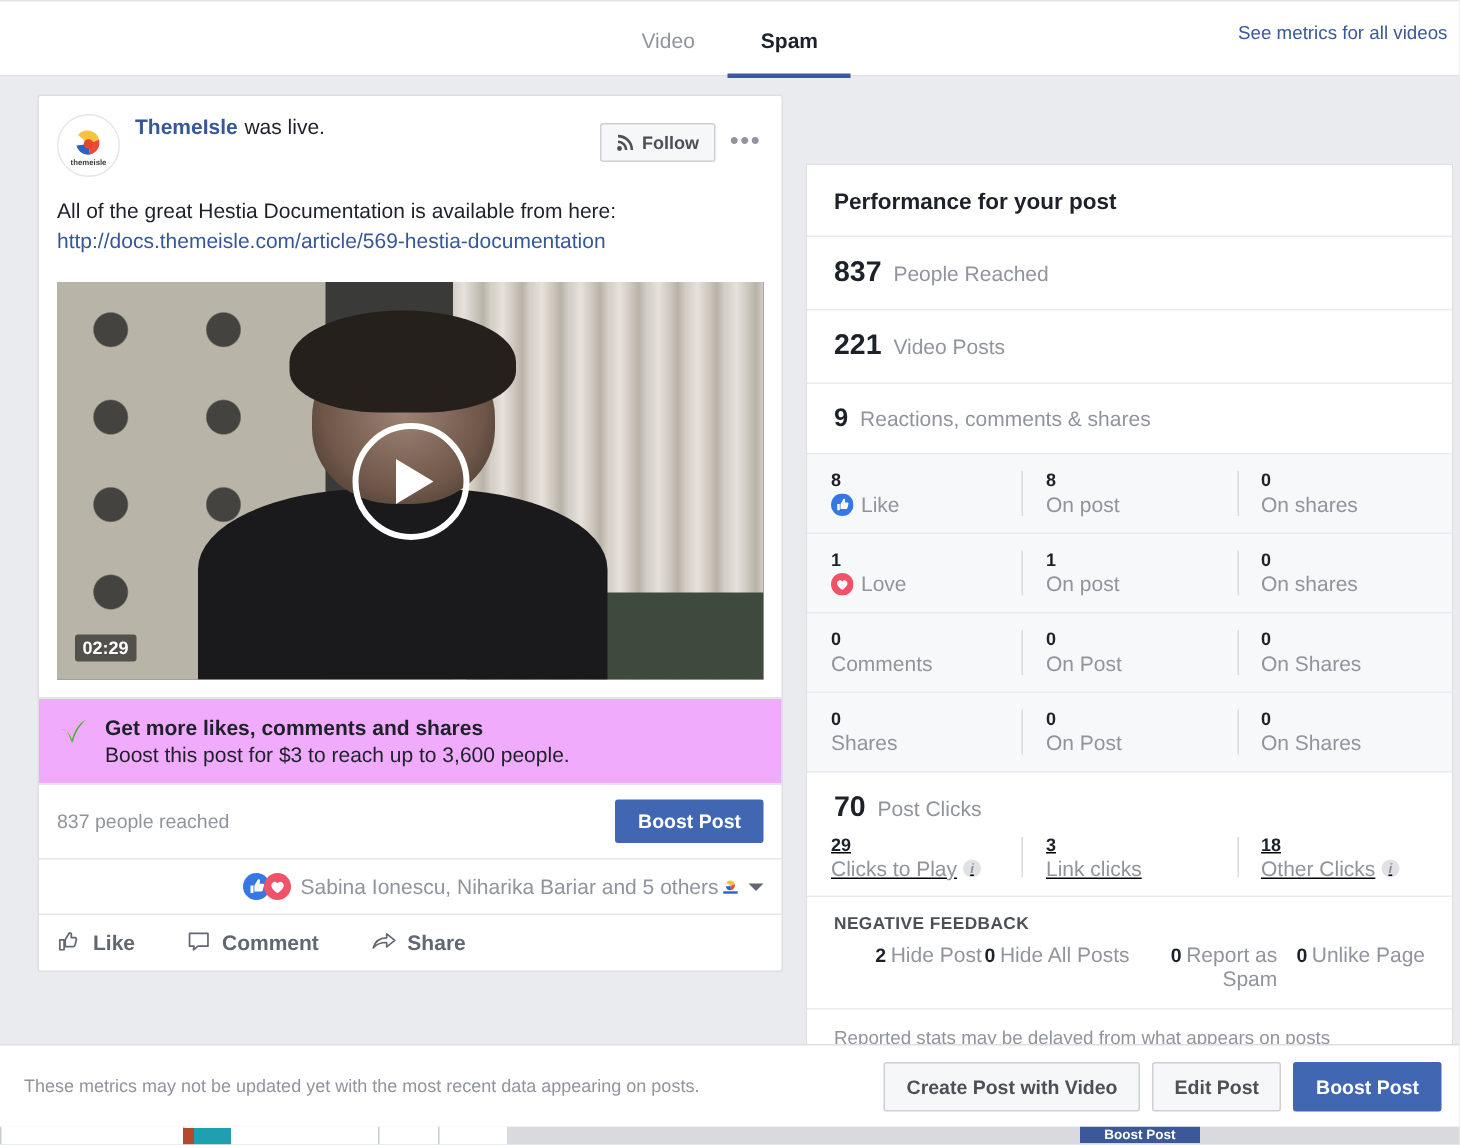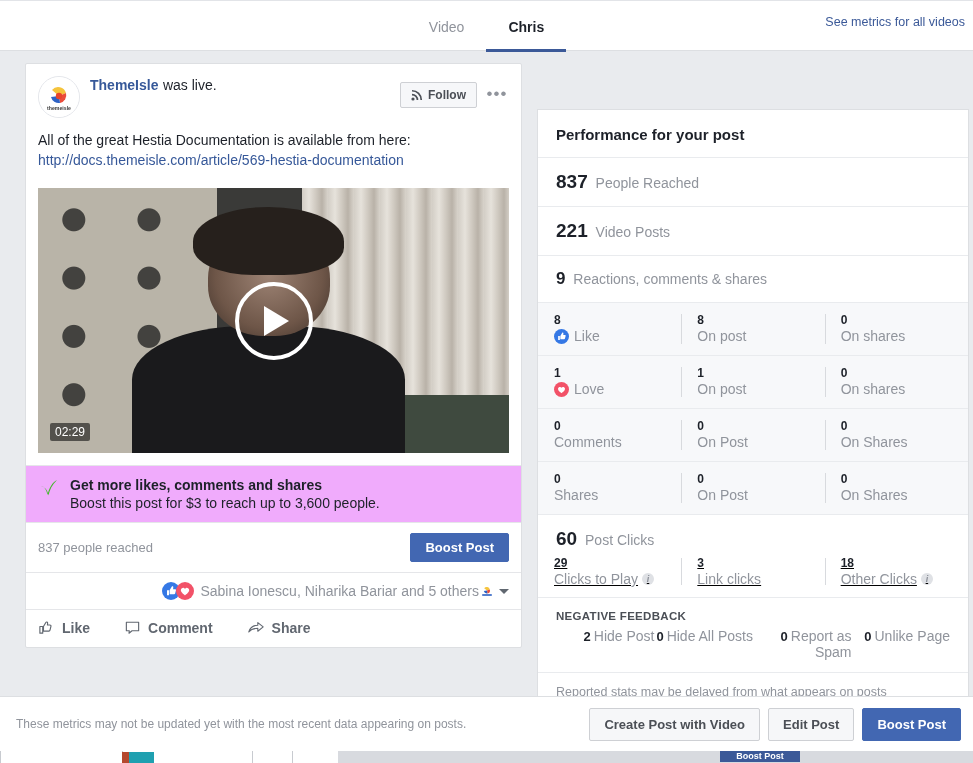--- a/index.html
+++ b/index.html
@@ -164,21 +164,21 @@
     display: flex; align-items: center; justify-content: center;
   }
   .play-tri {
     width: 0; height: 0; margin-left: 6px;
     border-left: 25px solid #ffffff;
     border-top: 15px solid transparent; border-bottom: 15px solid transparent;
   }
   .vid-time {
     position: absolute; left: 12px; bottom: 12px;
     background: rgba(0,0,0,0.55); color: #fff; font-size: 12px;
-    padding: 2px 5px; border-radius: 2px;
+    padding: 2px 5px; border-radius: 2px; font-weight: bold;
   }
 
   
   .promo {
     margin-top: 12px; background: #f0abfc; border-top: 1px solid #e5e6e9;
     border-bottom: 1px solid #e5e6e9; padding: 11px 12px; display: flex; gap: 10px;
   }
   .promo-title { font-size: 14px; font-weight: bold; color: #1d2129; }
   .promo-sub { font-size: 14px; color: #1d2129; margin-top: 2px; }
 
@@ -285,21 +285,21 @@
   </div>
 
   <div class="sheet">
 
     <div class="topbar">
       <div class="tabs">
         <div class="tab">
           <span>Video</span>
         </div>
         <div class="tab active">
-          <span>Chris</span>
+          <span>Spam</span>
         </div>
       </div>
       <div class="see-metrics">See metrics for all videos</div>
     </div>
 
     <div class="body-area">
 
       <div class="post-card">
 
         <div class="post-head">
@@ -519,21 +519,21 @@
             <div class="rcell">
               <div class="rnum">0</div>
               <div class="rlabel">
                   <span>On Shares</span>
                 </div>
             </div>
           </div>
         </div>
 
         <div class="clicks-head">
-          <span class="big">60</span>
+          <span class="big">70</span>
           <span>Post Clicks</span>
         </div>
 
         <div class="clicks-line">
           <div class="ccell">
             <div class="cnum">29</div>
             <div class="clabel">
               <span>Clicks to Play</span>
               <span class="info-i">i</span>
             </div>

